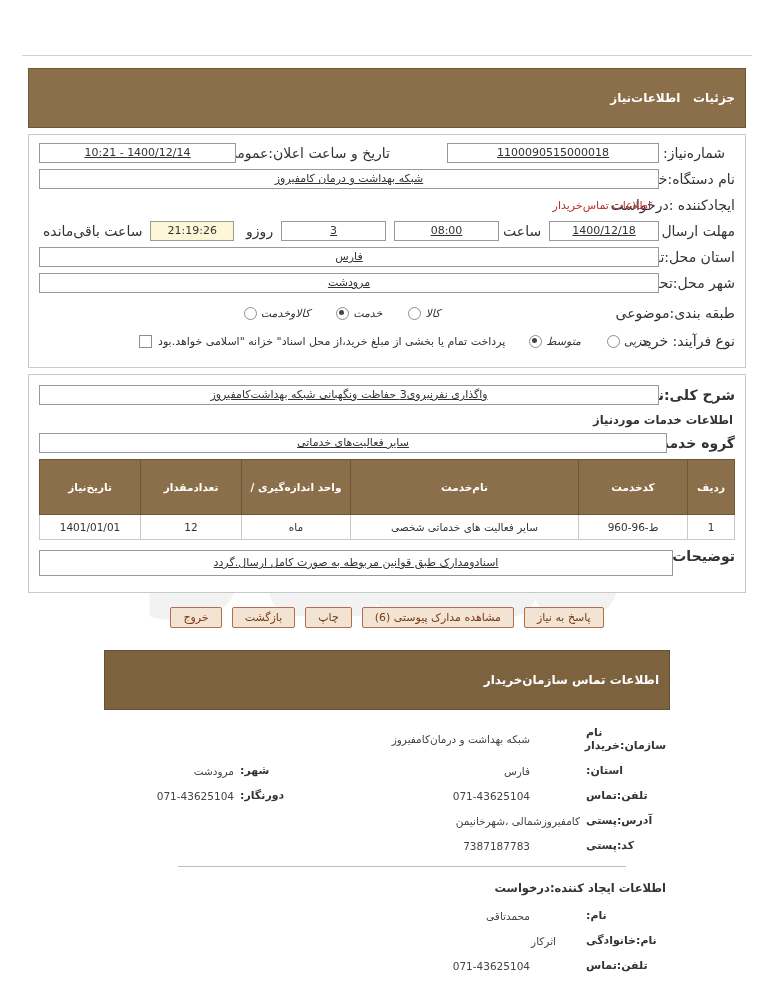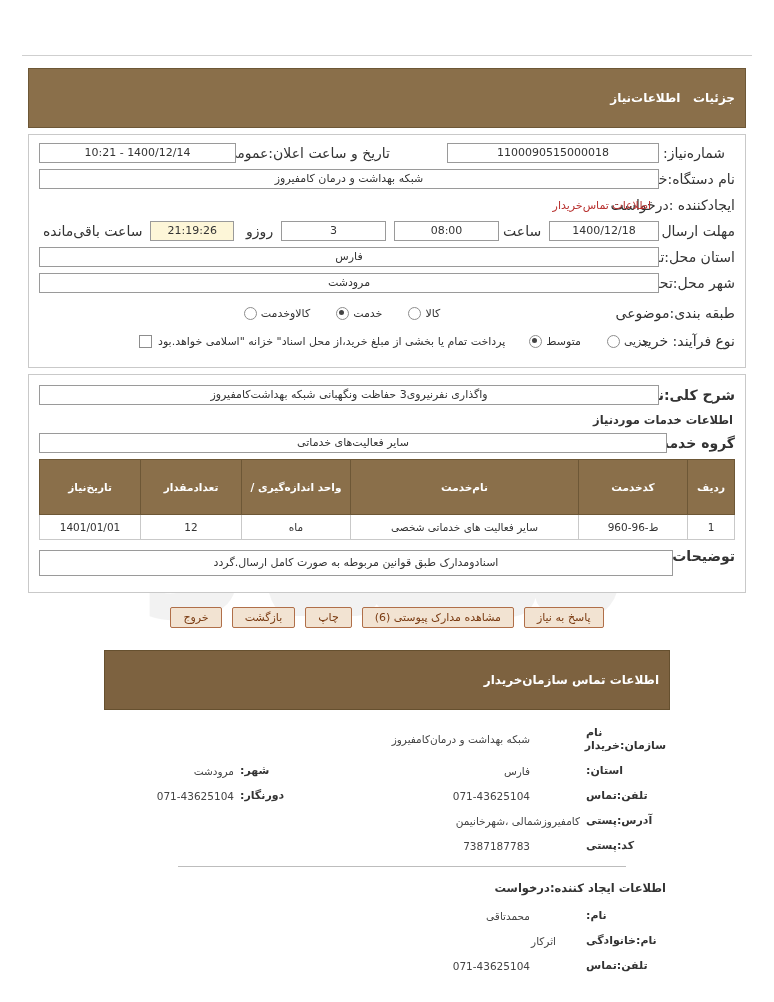--- a/index.html
+++ b/index.html
@@ -29,31 +29,32 @@
   .hdr.second{background:#7d6240;border-color:#66502f;margin-top:0;}
   
   .panel{border:1px solid #c9c9c9;background:#fff;padding:8px 10px 10px 10px;margin-top:6px;}
   .row{display:flex;align-items:center;margin-bottom:6px;min-height:20px;}
   .lbl{font-size:14px;color:#333;text-align:left;padding-left:4px;white-space:nowrap;}
   .lbl.b{font-weight:bold;}
   .box{
     border:1px solid #9a9a9a;background:#fff;height:18px;line-height:18px;
     padding:0 5px;font-size:11px;color:#333;text-align:center;overflow:hidden;
     white-space:nowrap;
+    text-decoration:underline;
   }
   .box.rightal{text-align:right;}
   .grow{flex:1;}
   .sep{width:8px;}
   .link{color:#b8312f;text-decoration:none;font-size:11px;white-space:nowrap;}
   .countdown{
     border:1px solid #9a9a9a;background:#fdf6d8;height:18px;line-height:18px;
     padding:0 6px;font-size:11px;color:#333;text-align:center;min-width:70px;
   }
   
-  .radiogrp{display:flex;align-items:center;gap:4px;}
+  .radiogrp{display:flex;align-items:center;gap:4px;font-style:italic;}
   .rd{
     width:11px;height:11px;border:1px solid #8d8d8d;border-radius:50%;
     background:#fff;display:inline-block;position:relative;
   }
   .rd.on::after{
     content:"";position:absolute;left:2px;top:2px;width:5px;height:5px;
     border-radius:50%;background:#444;
   }
   .cb{width:11px;height:11px;border:1px solid #8d8d8d;background:#fff;display:inline-block;}
   .txt{font-size:11px;color:#333;}

